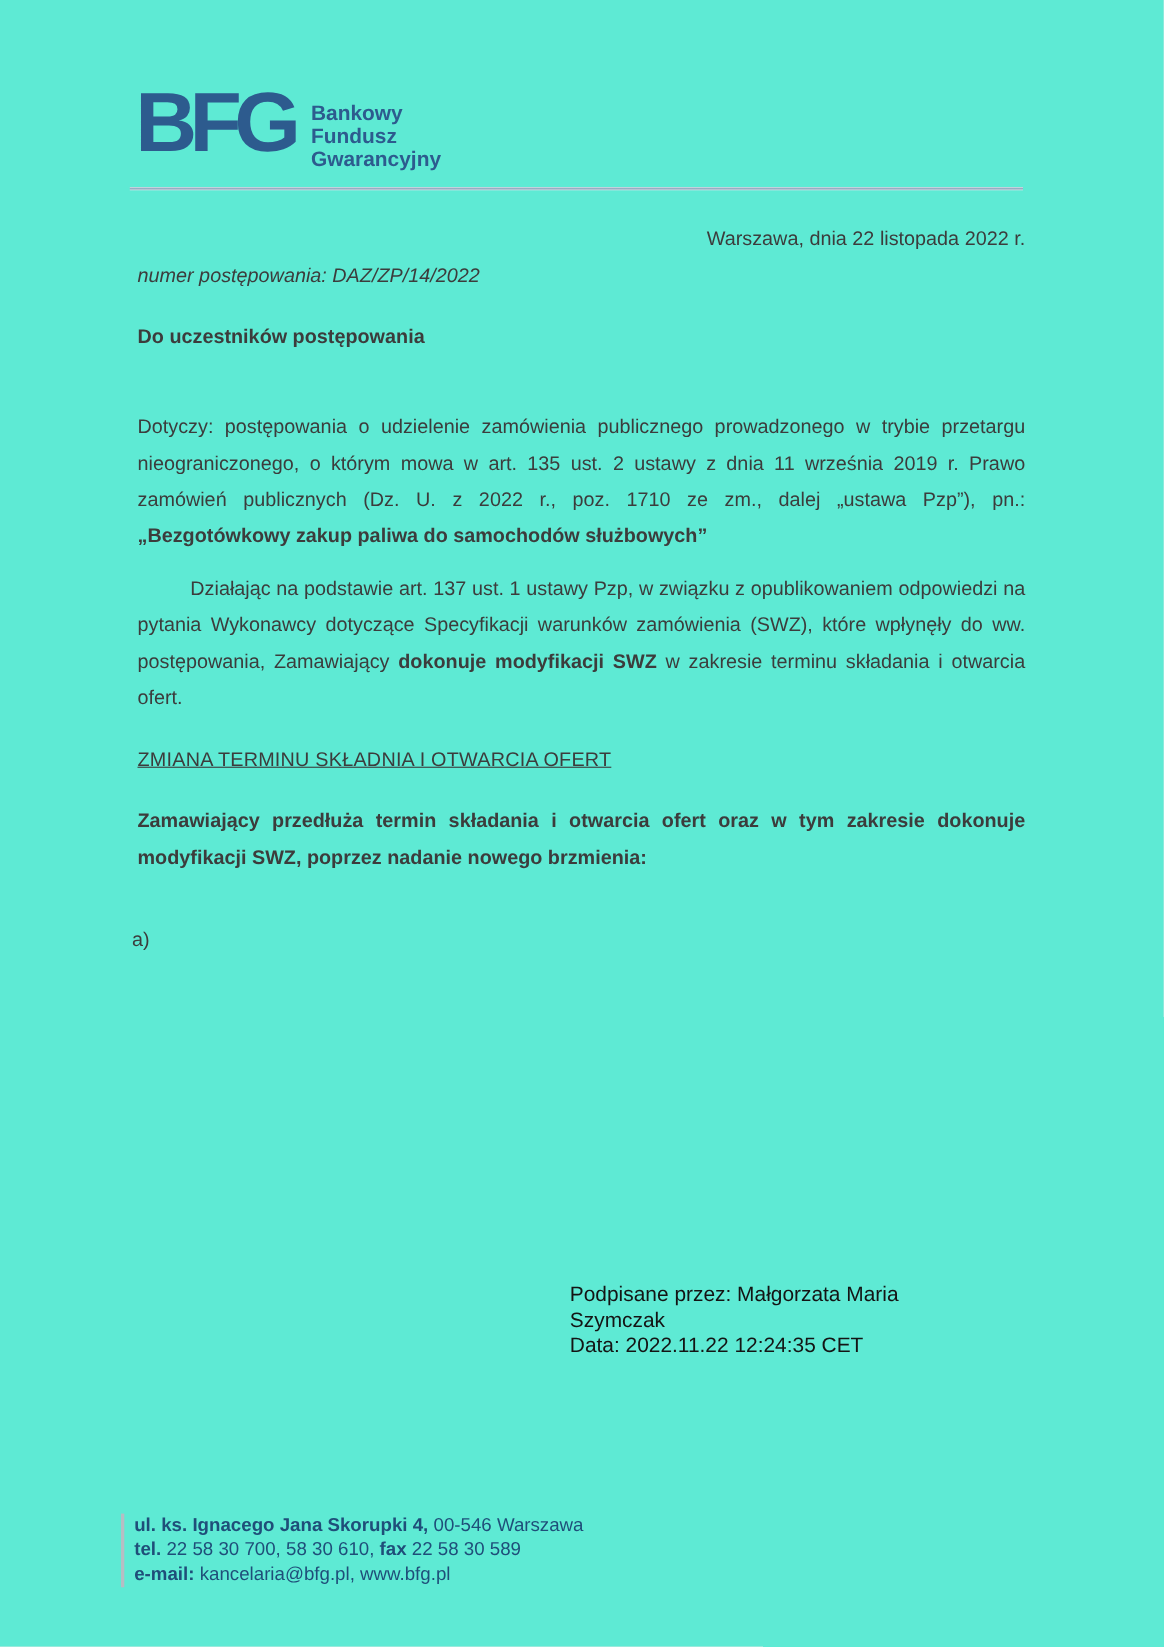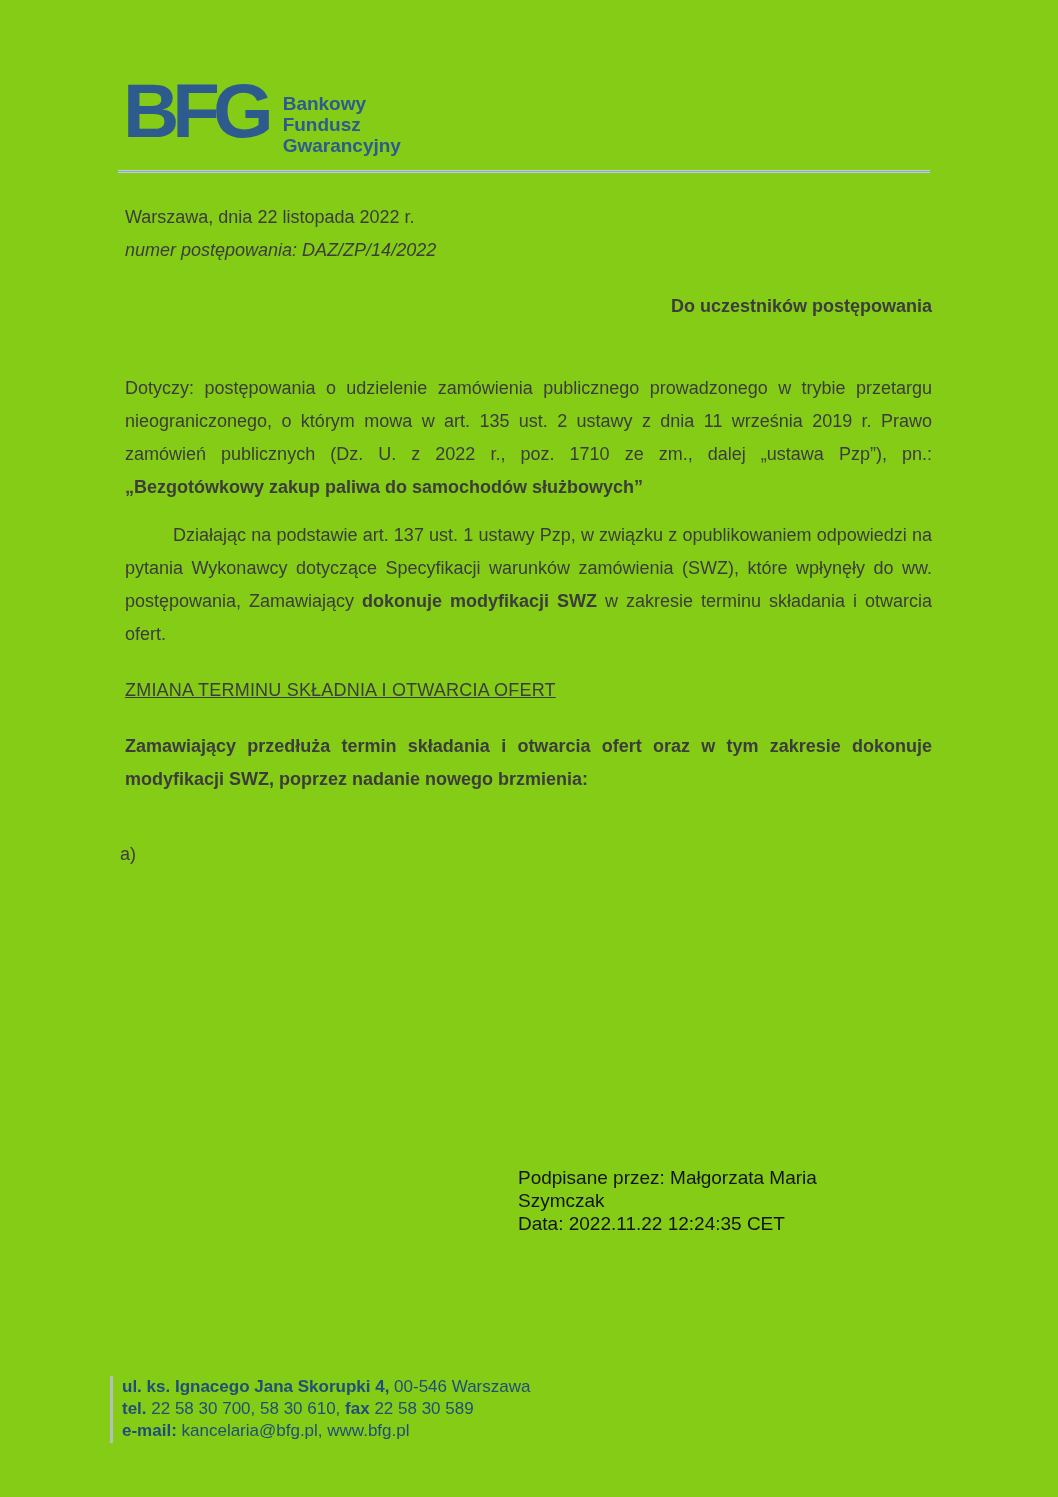--- a/index.html
+++ b/index.html
@@ -1,21 +1,21 @@
 <!DOCTYPE html>
 <html><head>
 <meta charset="utf-8">
 <style>
   * { margin: 0; padding: 0; box-sizing: border-box; }
   html, body { background: #e9e9e9; }
   .page {
     position: relative;
     width: 1058px;
     height: 1497px;
-    background: #84cc16;
+    background: #5eead4;
     margin: 0 auto;
     font-family: "Liberation Sans", sans-serif;
     overflow: hidden;
   }
 
   
   .logo-block {
     position: absolute;
     left: 123px;
     top: 76px;
@@ -54,23 +54,23 @@
   
   .content {
     position: absolute;
     left: 125px;
     top: 205px;
     width: 807px;
     font-size: 18px;
     line-height: 33px;
     color: #3c3c3c;
   }
-  .date-line { line-height: 24px; }
+  .date-line { text-align: right; line-height: 24px; }
   .case-number { font-style: italic; line-height: 24px; margin-top: 9px; }
-  .recipient { text-align: right; font-weight: 700; line-height: 24px; margin-top: 32px; }
+  .recipient { font-weight: 700; line-height: 24px; margin-top: 32px; }
   .p-justify { text-align: justify; }
   .p-dotyczy { margin-top: 54px; }
   .p-dzialajac { margin-top: 15px; text-indent: 48px; }
   .section-heading {
     margin-top: 27px;
     line-height: 24px;
     text-decoration: underline;
     letter-spacing: 0.2px;
   }
   .p-modification { margin-top: 28px; font-weight: 700; }

